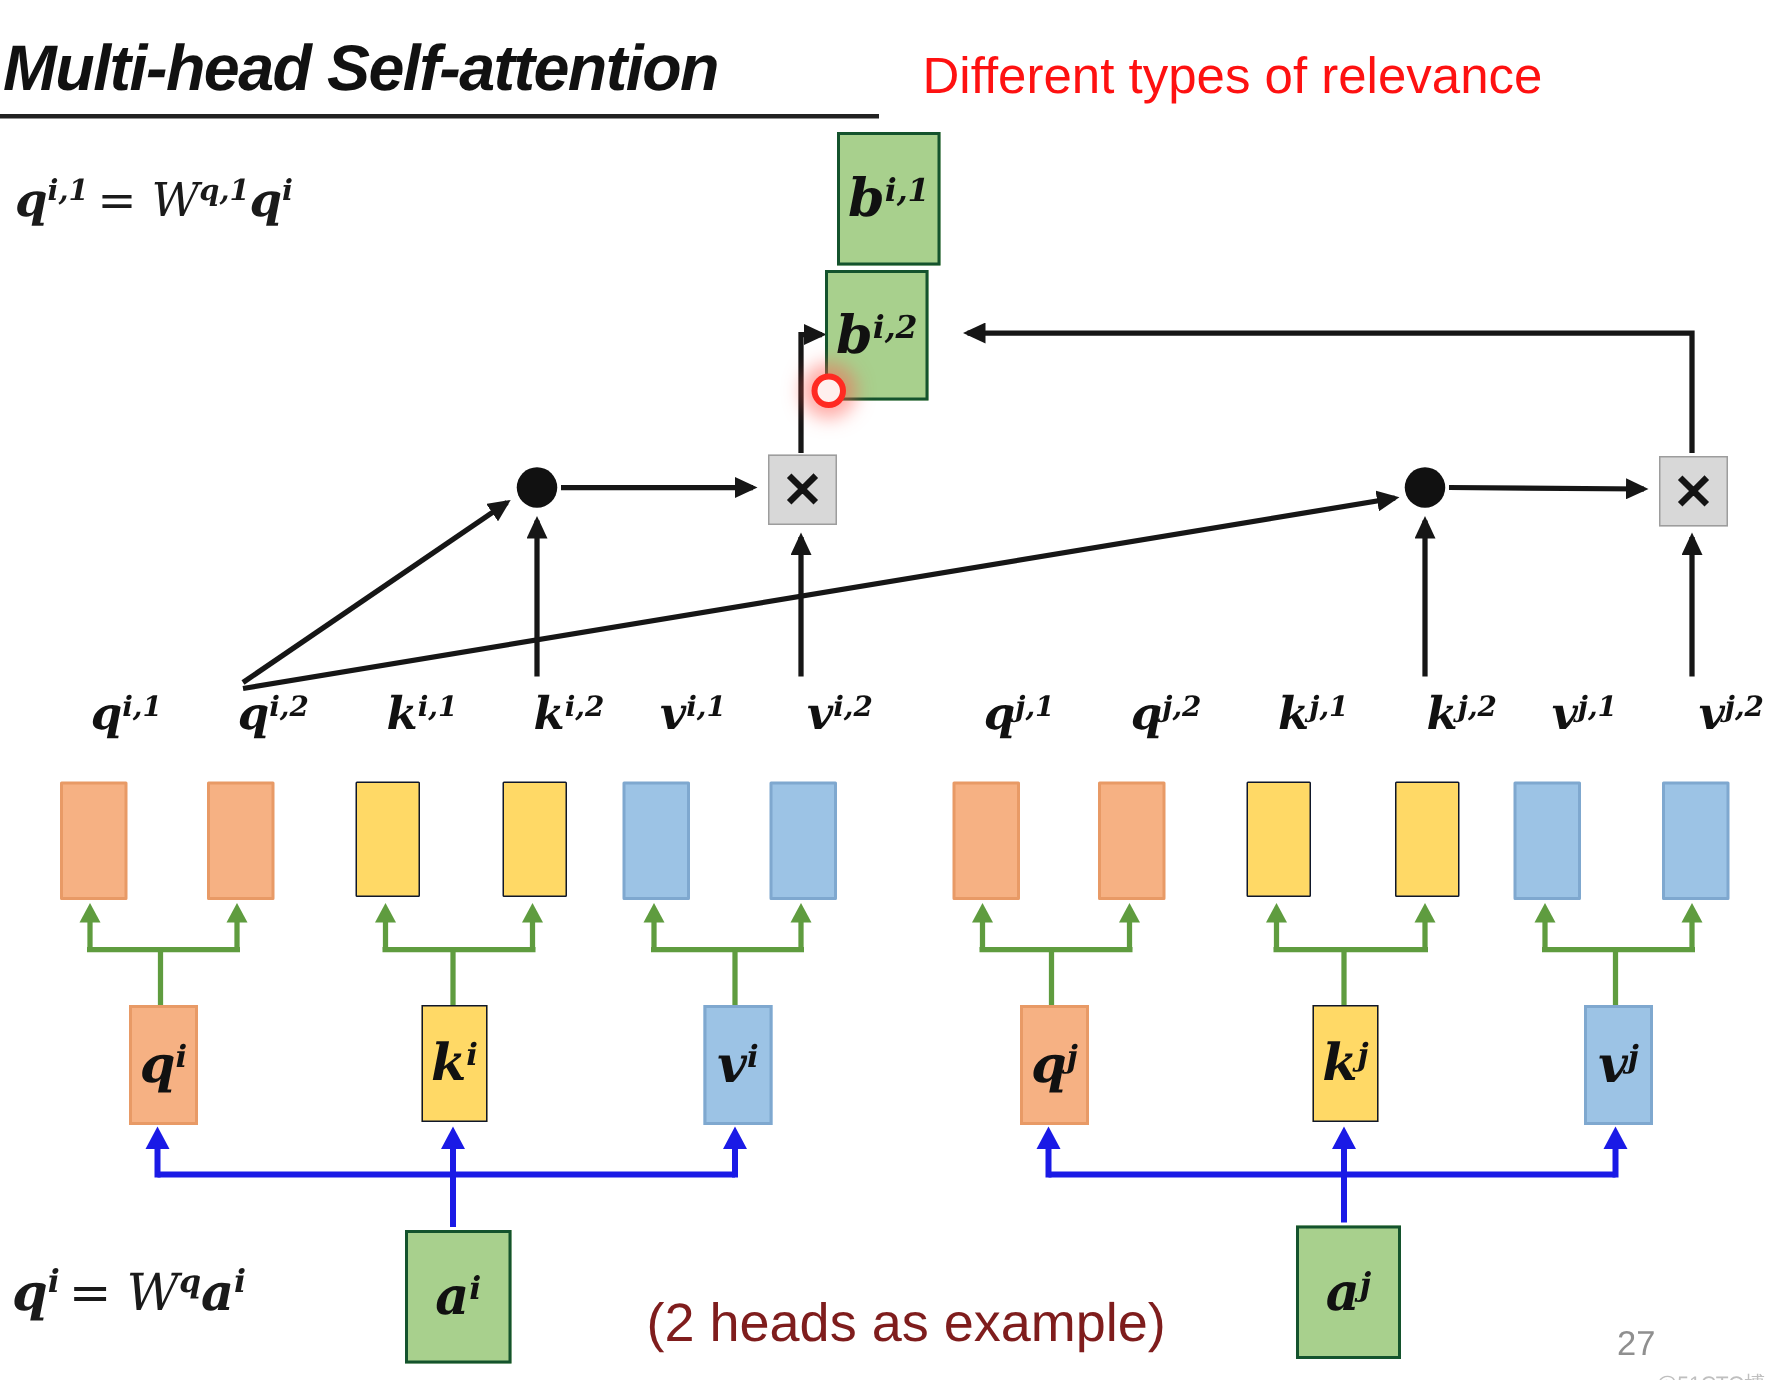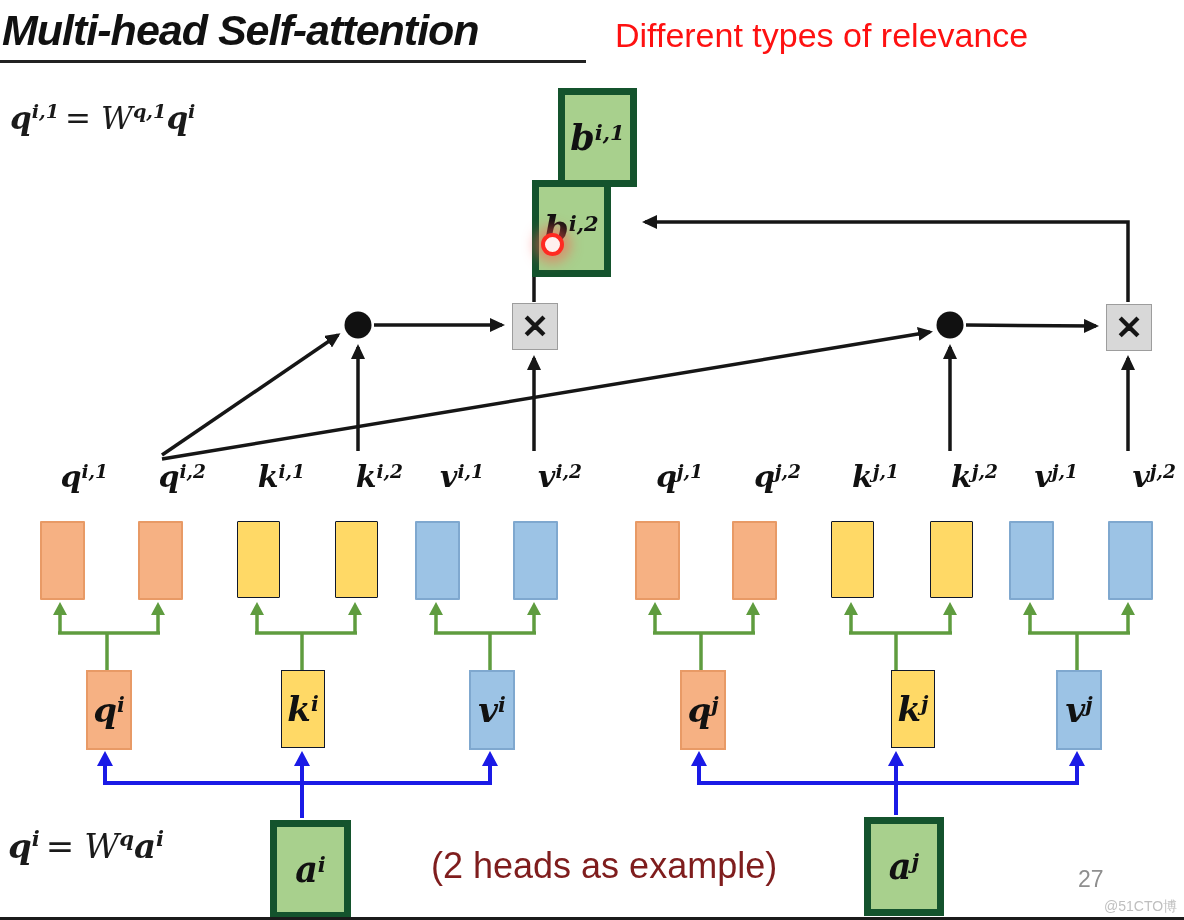--- a/index.html
+++ b/index.html
@@ -1,18 +1,18 @@
 <!DOCTYPE html>
 <html><head>
 <meta charset="utf-8">
 <style>
   html,body{margin:0;padding:0;background:#fff;}
   .canvas{position:relative;width:1184px;height:920px;background:#ffffff;overflow:hidden;
           font-family:"Liberation Sans",sans-serif;}
-  .abs{position:absolute;}
+  .abs{position:absolute;margin-top:16px;}
   svg.wires{position:absolute;left:0;top:0;z-index:1;}
   .layer{position:absolute;left:0;top:0;width:100%;height:100%;z-index:2;}
 
   
   .title{left:2px;top:6px;font-size:43px;font-weight:bold;font-style:italic;color:#111;
          letter-spacing:-1px;white-space:nowrap;}
   .title-underline{left:0;top:60px;width:586px;height:3px;background:#222;}
   .subtitle{left:615px;top:16px;font-size:34px;color:#fe1111;white-space:nowrap;}
 
   
@@ -24,21 +24,21 @@
   .f-top{font-size:31px;}
   .f-bottom{font-size:34px;}
 
   
   .vbox{position:absolute;width:41px;height:75px;border-radius:1px;}
   .midbox{position:absolute;width:42px;height:76px;display:flex;align-items:center;justify-content:center;}
   .bigbox{position:absolute;display:flex;align-items:center;justify-content:center;}
   .orange{background:#F6B183;border:2px solid #E89A66;}
   .yellow{background:#FFD966;border:1px solid #0f172a;}
   .blue{background:#9CC3E5;border:2px solid #7FA8CF;}
-  .green{background:#A8D08D;border:7px solid #14532d;}
+  .green{background:#A8D08D;border:2px solid #14532d;}
   .boxlabel{font-family:"DejaVu Serif",serif;font-style:italic;font-weight:bold;color:#111;}
   .midbox .boxlabel{font-size:34px;}
   .bigbox .boxlabel{font-size:35px;}
   .bigbox .boxlabel sup,.midbox .boxlabel sup{font-size:60%;vertical-align:baseline;position:relative;top:-0.5em;}
 
   
   .hlabel{position:absolute;top:459px;width:96px;text-align:right;
           font-family:"DejaVu Serif",serif;font-style:italic;font-weight:bold;font-size:30px;color:#111;}
   .hlabel sup{font-size:62%;vertical-align:baseline;position:relative;top:-0.5em;}
 
@@ -135,21 +135,21 @@
     <div class="abs title-underline"></div>
     <div class="abs subtitle">Different types of relevance</div>
 
     <div class="abs math f-top" style="left:10px;top:100px;text-align:center;">
       <b>q</b><sup>i,1</sup><span class="eq">=</span><span class="w">W</span><sup>q,1</sup><b>q</b><sup>i</sup>
     </div>
 
     <div class="bigbox green" style="left:558px;top:88px;width:65px;height:85px;">
       <span class="boxlabel"><span>b</span><sup>i,1</sup></span>
     </div>
-    <div class="bigbox green" style="left:532px;top:180px;width:65px;height:83px;">
+    <div class="bigbox green" style="left:550px;top:180px;width:65px;height:83px;">
       <span class="boxlabel"><span>b</span><sup>i,2</sup></span>
     </div>
 
     <div class="opbox" style="left:512px;top:303px;">
         <span>✕</span>
       </div>
     <div class="opbox" style="left:1106px;top:304px;">
         <span>✕</span>
       </div>
 
@@ -184,21 +184,21 @@
       </div>
     <div class="midbox yellow" style="left:281px;top:670px;">
         <span class="boxlabel"><span>k</span><sup>i</sup></span>
       </div>
     <div class="midbox blue" style="left:469px;top:670px;">
         <span class="boxlabel"><span>v</span><sup>i</sup></span>
       </div>
     <div class="midbox orange" style="left:680px;top:670px;">
         <span class="boxlabel"><span>q</span><sup>j</sup></span>
       </div>
-    <div class="midbox yellow" style="left:875px;top:670px;margin-left:16px;">
+    <div class="midbox yellow" style="left:875px;top:670px;">
         <span class="boxlabel"><span>k</span><sup>j</sup></span>
       </div>
     <div class="midbox blue" style="left:1056px;top:670px;">
         <span class="boxlabel"><span>v</span><sup>j</sup></span>
       </div>
 
     <div class="bigbox green" style="left:270px;top:820px;width:67px;height:85px;">
       <span class="boxlabel"><span>a</span><sup>i</sup></span>
     </div>
     <div class="bigbox green" style="left:864px;top:817px;width:66px;height:85px;">

